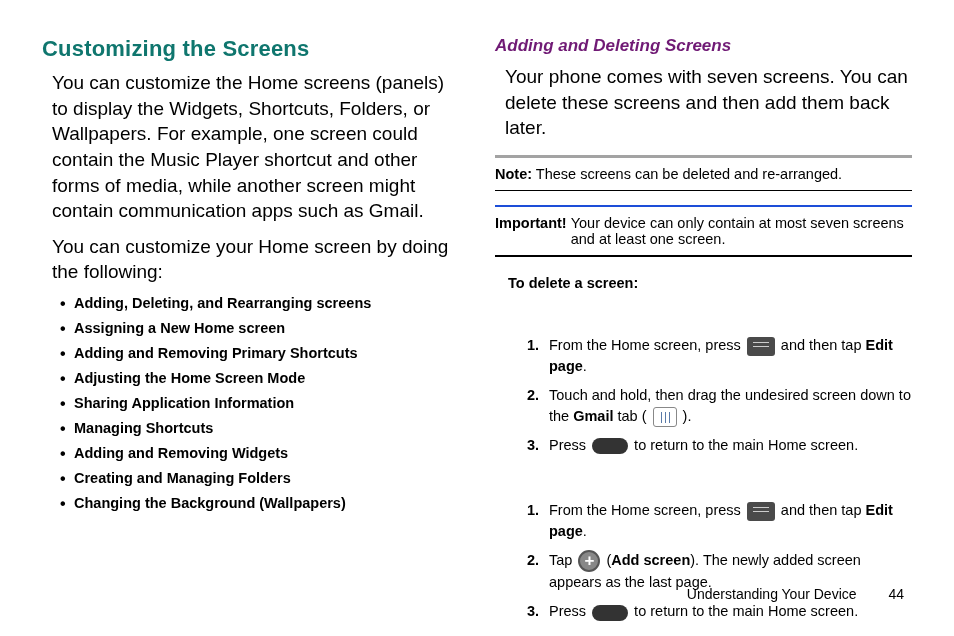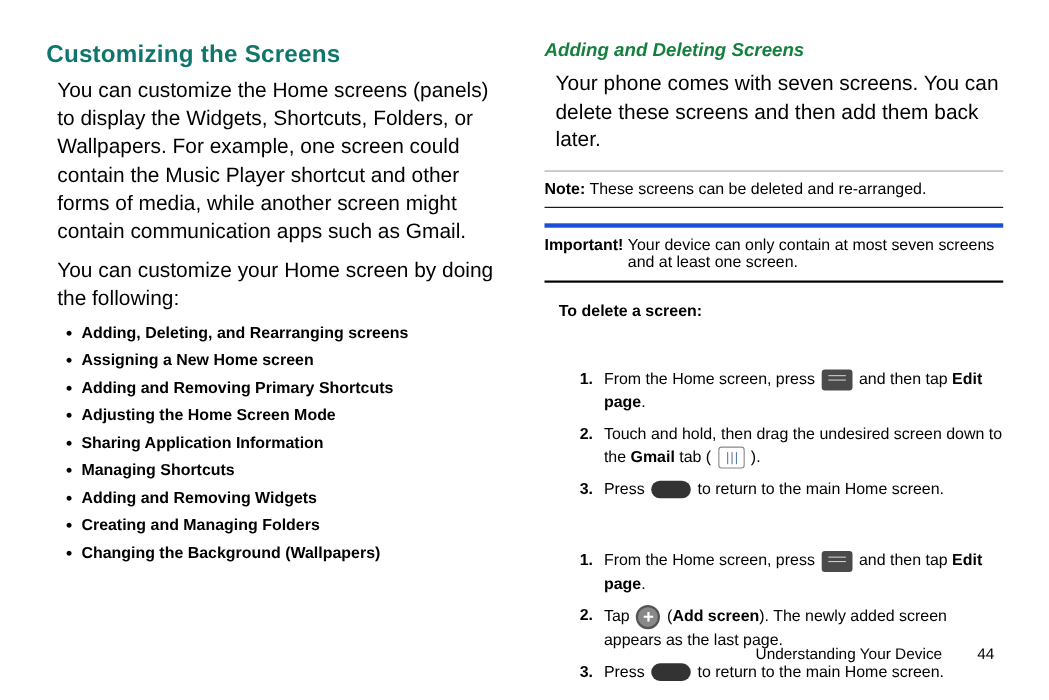--- a/index.html
+++ b/index.html
@@ -22,21 +22,21 @@
     }
     h1 {
       color: #0f766e;
       font-size: 22px;
       font-weight: bold;
       margin-bottom: 8px;
       font-family: Arial, Helvetica, sans-serif;
       letter-spacing: 0.2px;
     }
     h2 {
-      color: #15803d;
+      color: #701a75;
       font-style: italic;
       font-weight: bold;
       font-size: 17px;
       margin-bottom: 8px;
     }
     .body-text {
       font-size: 19px;
       line-height: 1.35;
       margin-bottom: 10px;
       padding-left: 10px;
@@ -56,31 +56,31 @@
       font-family: "Arial Narrow", Arial, sans-serif;
       font-stretch: condensed;
     }
     .bullet-list li::before {
       content: "•";
       position: absolute;
       left: 0;
       font-size: 16px;
     }
     .note-box {
-      border-top: 1px solid #a3a3a3;
+      border-top: 3px solid #a3a3a3;
       border-bottom: 1px solid #000;
       padding: 8px 0;
       margin: 14px 0;
       font-size: 14.5px;
       font-family: "Arial Narrow", Arial, sans-serif;
       font-stretch: condensed;
     }
     .note-box .label { font-weight: bold; }
     .important-box {
-      border-top: 4px solid #1d4ed8;
+      border-top: 2px solid #1d4ed8;
       border-bottom: 2px solid #000;
       padding: 8px 0;
       margin: 14px 0 18px 0;
       font-size: 14.5px;
       font-family: "Arial Narrow", Arial, sans-serif;
       font-stretch: condensed;
       display: flex;
     }
     .important-box .label { font-weight: bold; flex-shrink: 0; margin-right: 4px; }
     .important-box .content { }

